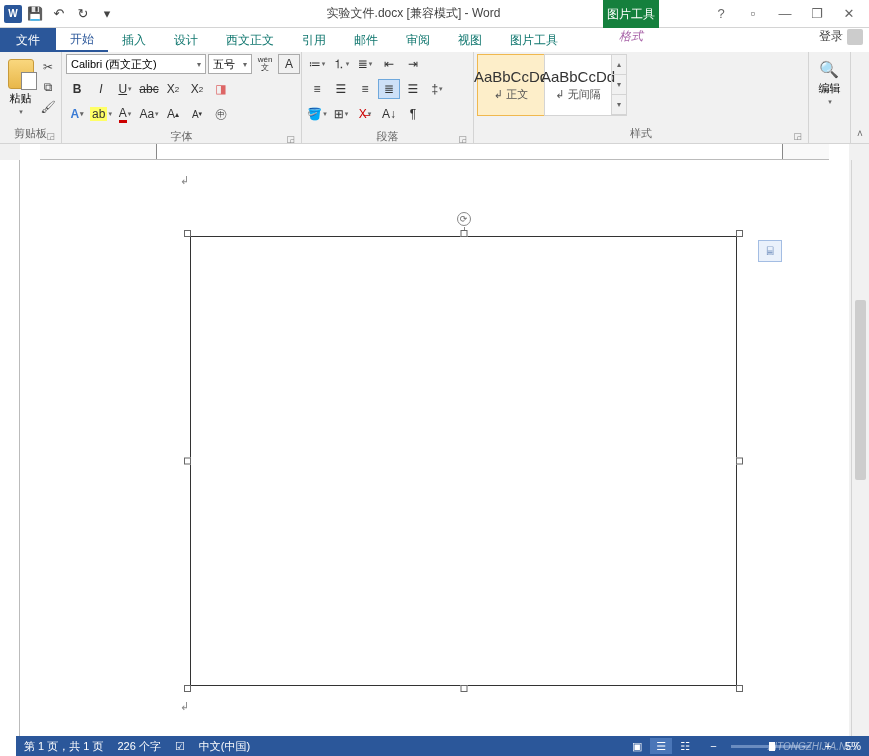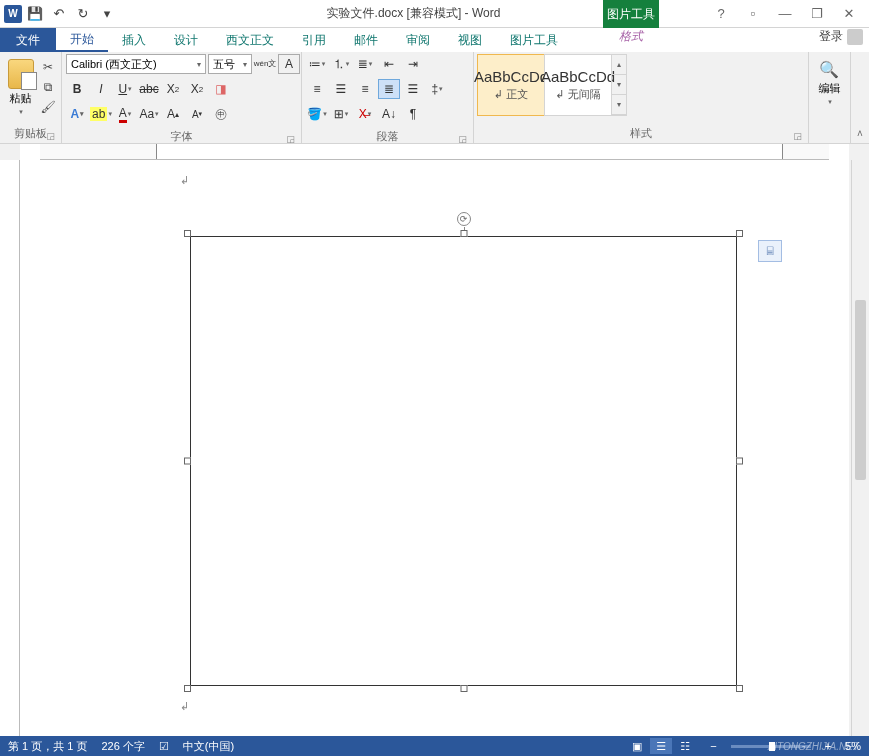--- a/index.html
+++ b/index.html
@@ -87,21 +87,21 @@
 .handle { position: absolute; width: 7px; height: 7px; background: #fff; border: 1px solid #666; }
 .h-tl { left: 0; top: 0; } .h-tr { right: 0; top: 0; } .h-bl { left: 0; bottom: 0; } .h-br { right: 0; bottom: 0; }
 .h-t { left: 50%; top: 0; transform: translateX(-50%); } .h-b { left: 50%; bottom: 0; transform: translateX(-50%); }
 .h-l { left: 0; top: 50%; transform: translateY(-50%); } .h-r { right: 0; top: 50%; transform: translateY(-50%); }
 .rotate-handle { position: absolute; left: 50%; top: -18px; transform: translateX(-50%); width: 14px; height: 14px; border: 1px solid #888; border-radius: 50%; background: #fff; display: flex; align-items: center; justify-content: center; font-size: 9px; color: #666; }
 .rotate-handle::after { content: ""; position: absolute; top: 14px; left: 50%; width: 1px; height: 8px; background: #888; }
 
 .layout-btn { position: absolute; left: 738px; top: 96px; width: 24px; height: 22px; border: 1px solid #a3bde3; background: #eaf1fb; display: flex; align-items: center; justify-content: center; font-size: 12px; color: #2b579a; }
 
 
-.statusbar { position: absolute; bottom: 0; left: 0; right: 0; height: 20px; background: #2b579a; color: #fff; font-size: 11px; display: flex; align-items: center; padding: 0 8px; gap: 14px; }
+.statusbar { position: absolute; bottom: 0; left: 16px; right: 0; height: 20px; background: #2b579a; color: #fff; font-size: 11px; display: flex; align-items: center; padding: 0 8px; gap: 14px; }
 .statusbar .spacer { flex: 1; }
 .view-btns { display: flex; gap: 2px; }
 .view-btn { width: 22px; height: 16px; display: flex; align-items: center; justify-content: center; font-size: 11px; }
 .view-btn.active { background: #4a76b8; }
 .zoom-slider { width: 80px; height: 3px; background: #6a8cc0; position: relative; }
 .zoom-slider .thumb { position: absolute; left: 38px; top: -3px; width: 6px; height: 9px; background: #fff; }
 .watermark { position: absolute; right: 10px; bottom: 4px; font-size: 10px; color: rgba(255,255,255,0.5); font-style: italic; }
 </style>
 </head>
 <body>
@@ -165,21 +165,21 @@
     <div class="group-body" style="flex-direction:column;">
       <div class="font-row">
         <div class="font-combo font-name">
             <span>Calibri (西文正文)</span>
             <span class="combo-arrow">▾</span>
           </div>
         <div class="font-combo font-size">
             <span>五号</span>
             <span class="combo-arrow">▾</span>
           </div>
-        <div class="ribbon-btn" style="font-size:8px;line-height:8px;align-items:center;">
+        <div class="ribbon-btn" style="font-size:8px;line-height:8px;flex-direction:column;align-items:center;">
             <span>wén</span>
             <span>文</span>
           </div>
         <div class="ribbon-btn box">A</div>
       </div>
       <div class="font-row">
         <div class="ribbon-btn">
             <b>B</b>
           </div>
         <div class="ribbon-btn">

